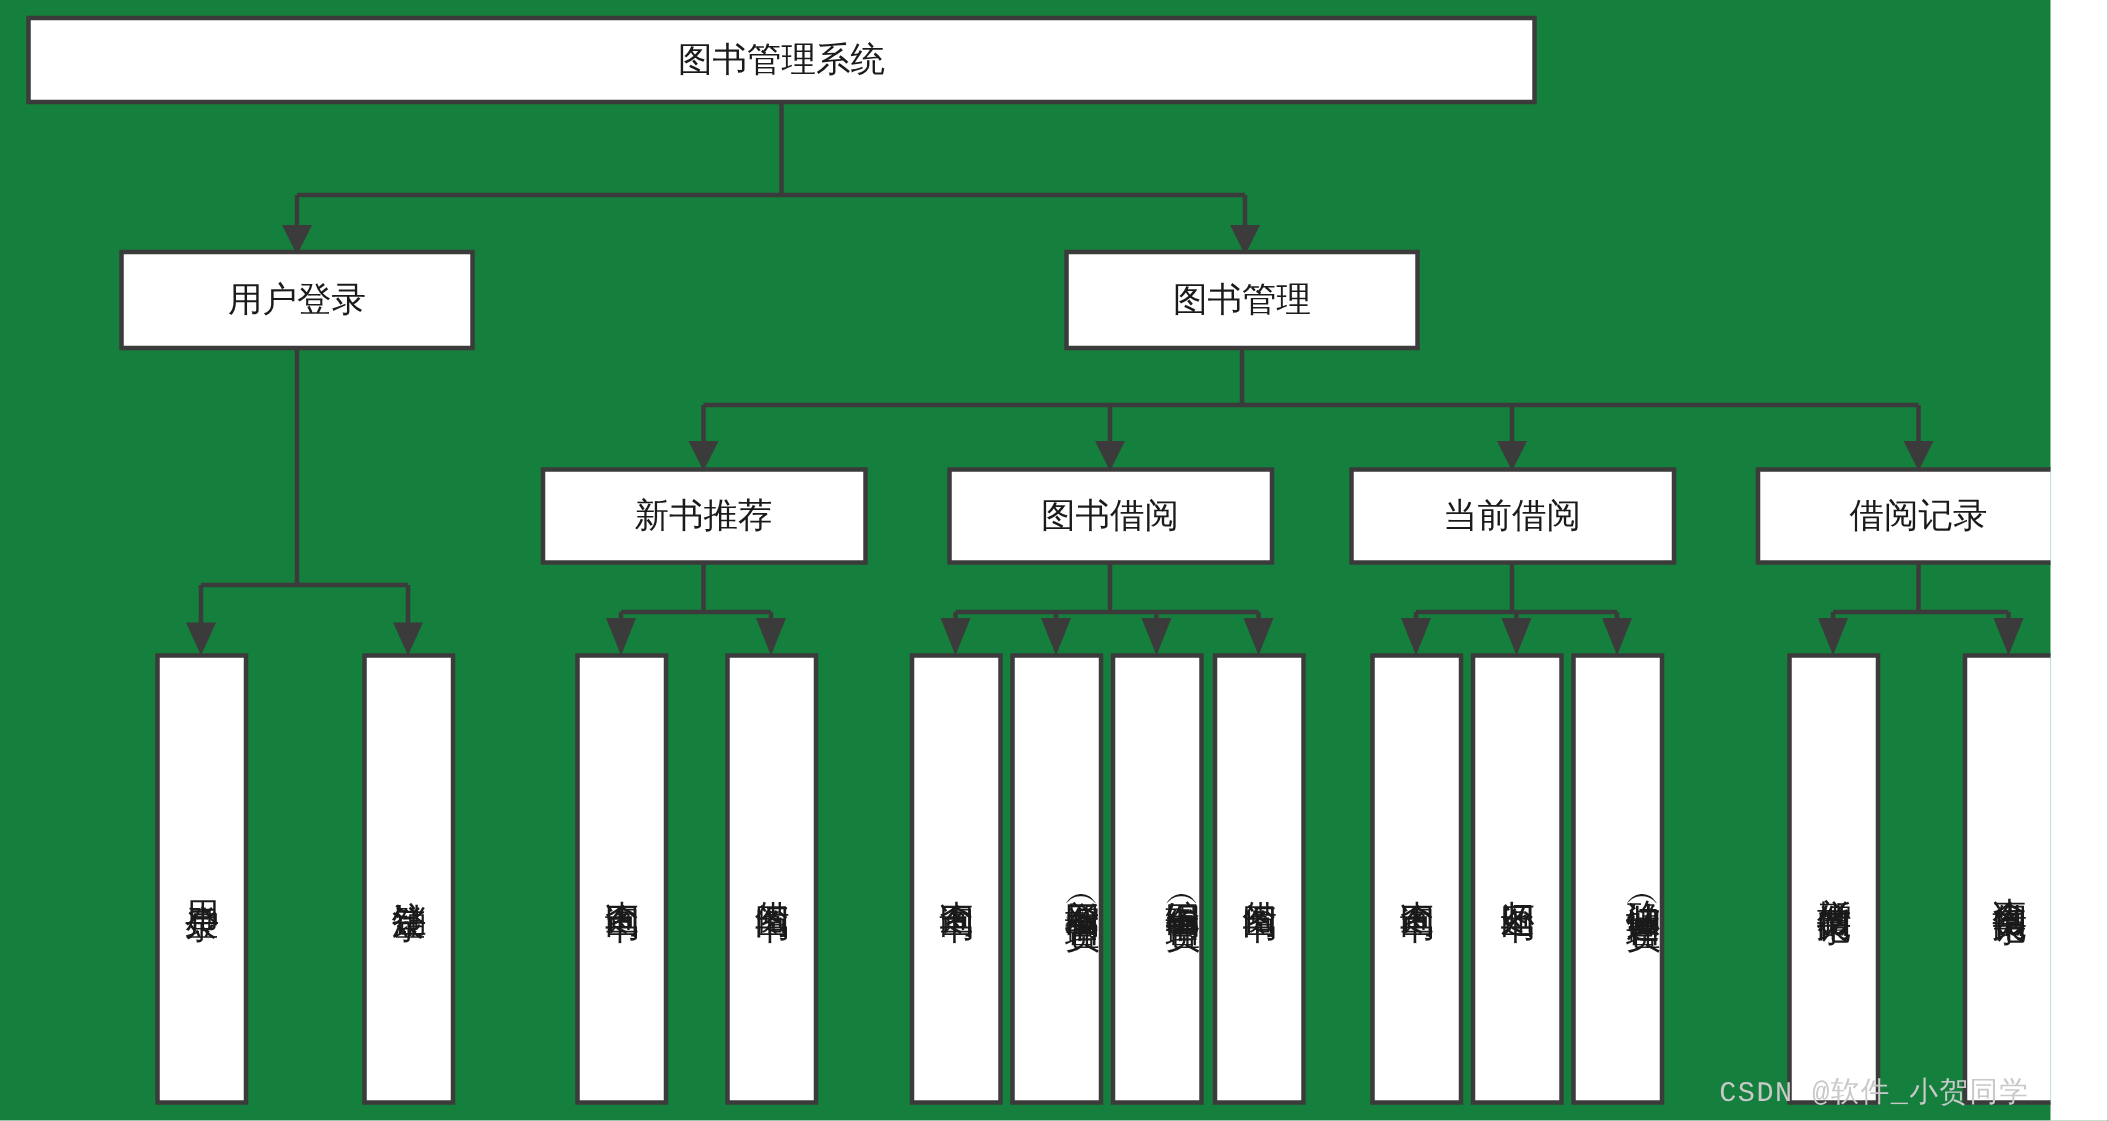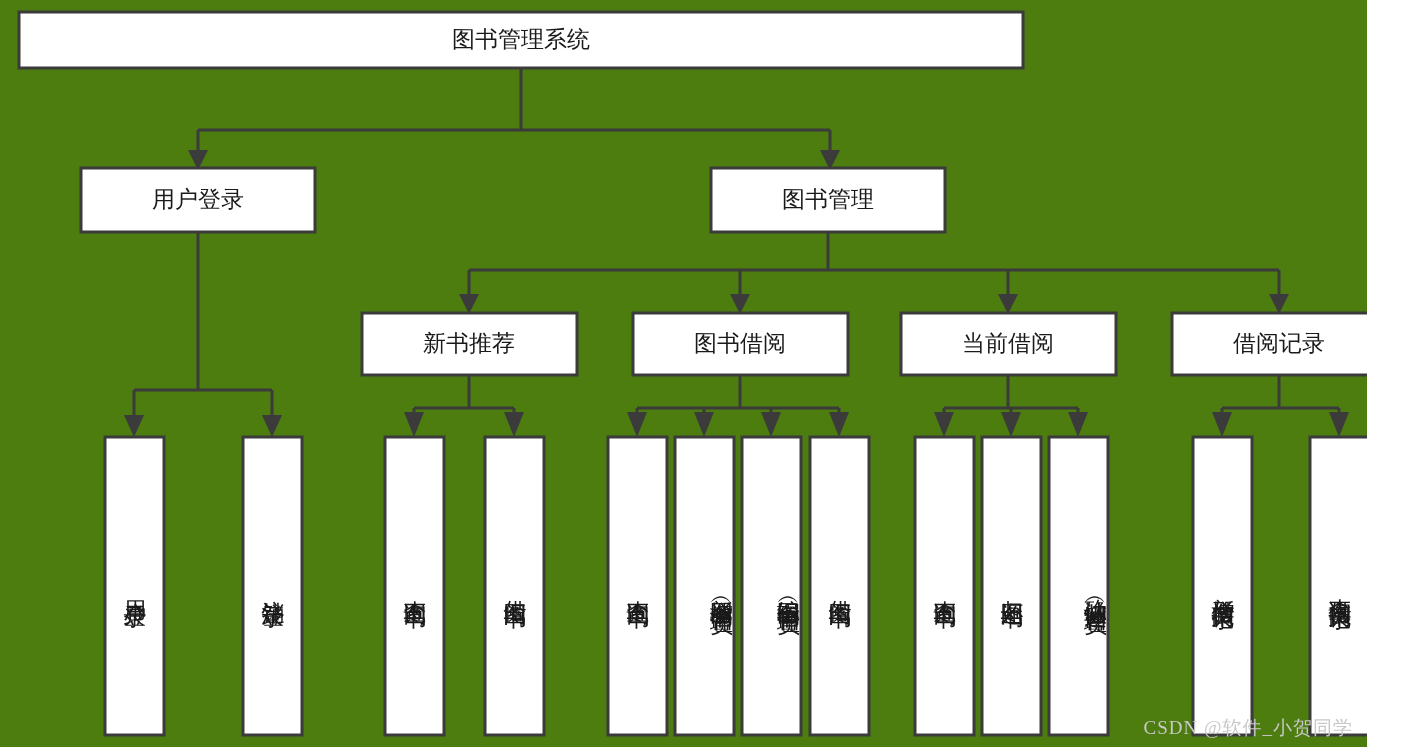--- a/index.html
+++ b/index.html
@@ -7,21 +7,21 @@
     padding: 0;
     background: #ffffff;
   }
   body {
     font-family: "Liberation Sans", "DejaVu Sans", sans-serif;
   }
   #canvas {
     position: relative;
     width: 1367px;
     height: 747px;
-    background: #4d7c0f;
+    background: #15803d;
     overflow: hidden;
   }
   svg#diagram {
     position: absolute;
     left: 0;
     top: 0;
     width: 1405px;
     height: 747px;
   }
   .node-box {
@@ -58,21 +58,21 @@
     line-height: 1.12;
     color: #1a1a1a;
     letter-spacing: 2px;
     white-space: nowrap;
     pointer-events: none;
   }
   .watermark {
     position: absolute;
     right: 14px;
     bottom: 6px;
-    font-family: Liberation Serif, serif;
+    font-family: Liberation Mono, monospace;
     font-size: 19px;
     color: #c9c9c9;
     white-space: nowrap;
     letter-spacing: 1px;
   }
 </style>
 </head>
 <body>
 
 <div id="canvas">

